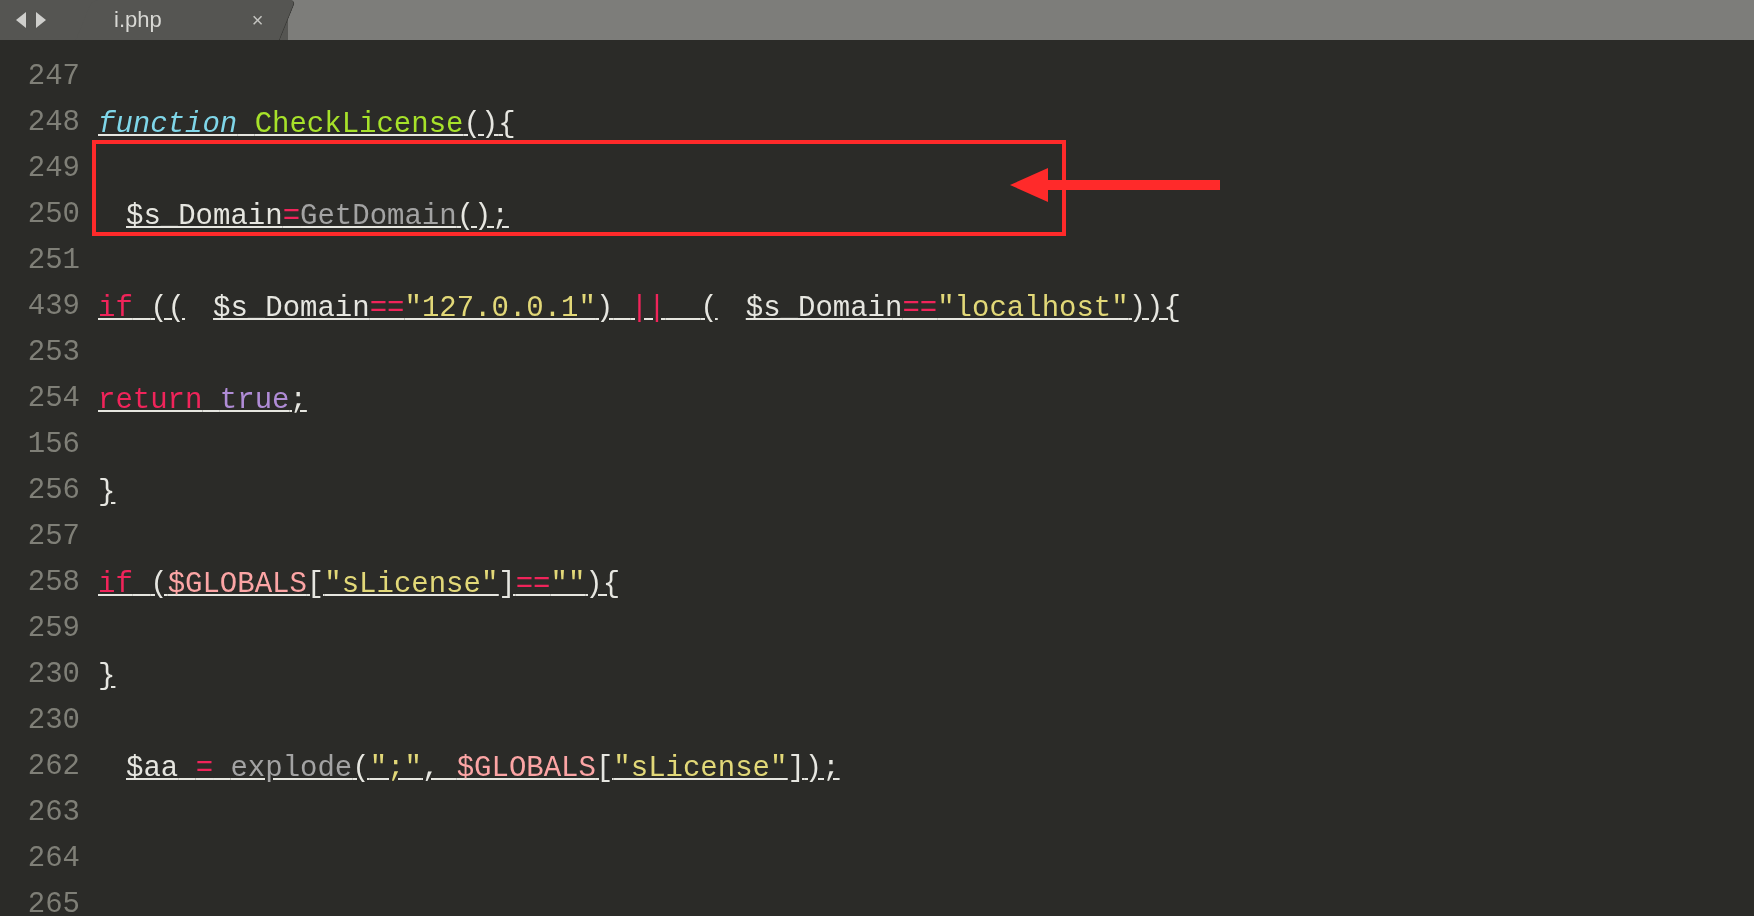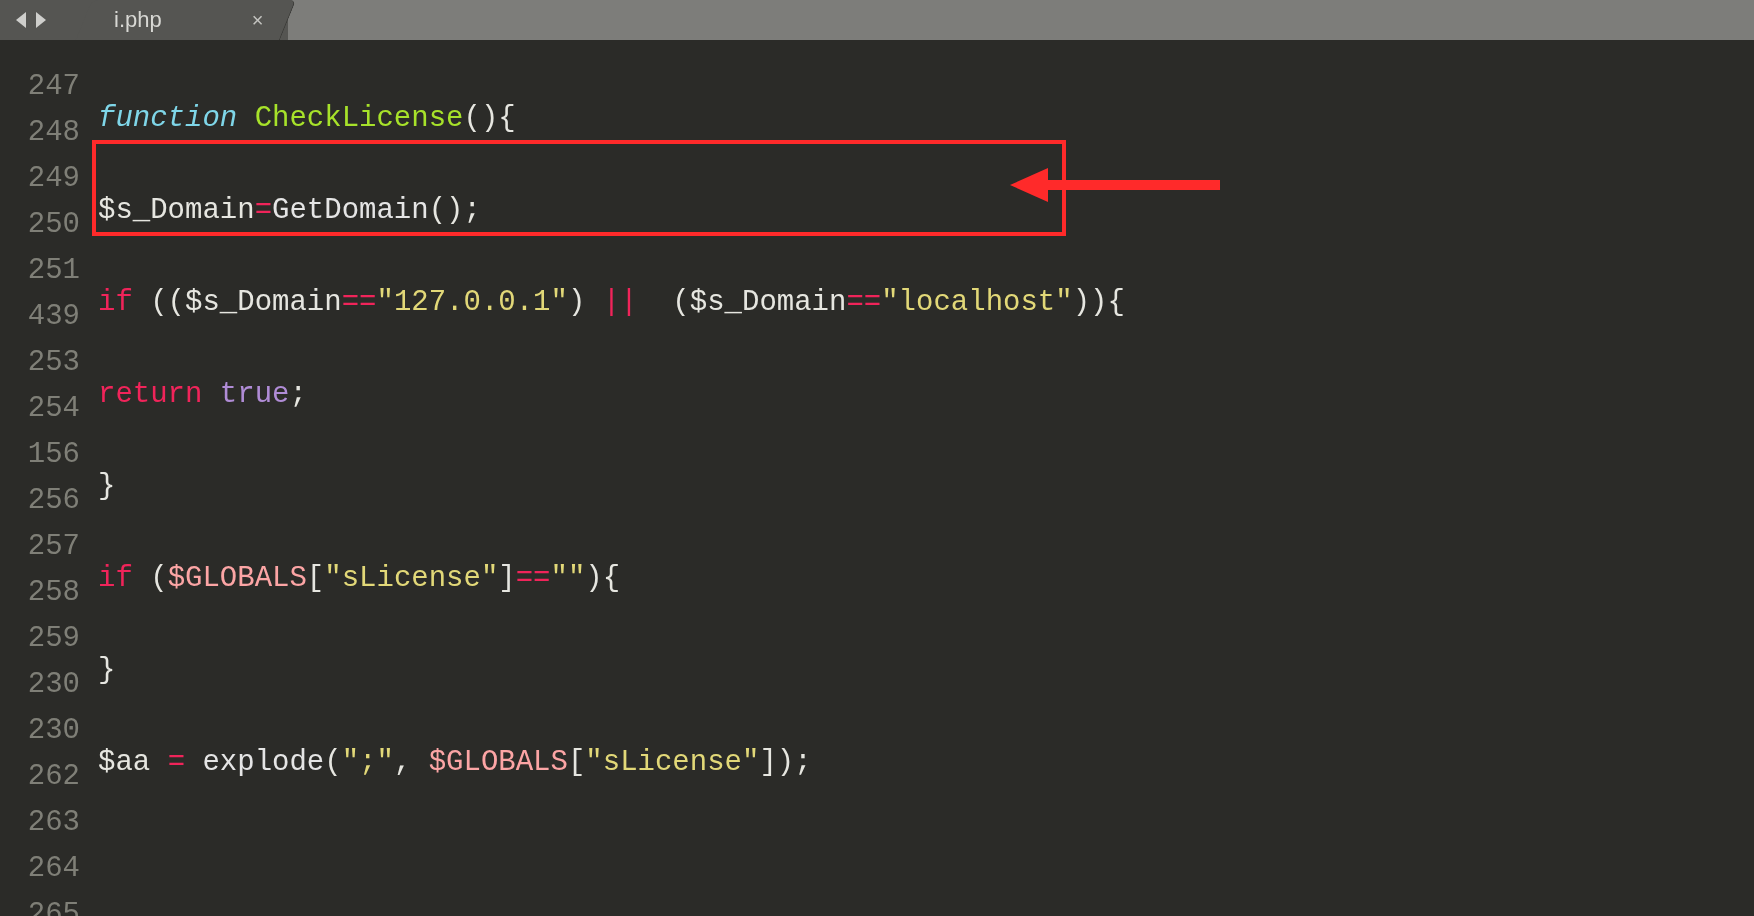--- a/index.html
+++ b/index.html
@@ -51,43 +51,44 @@
     height: calc(100% - 40px);
     position: relative;
   }
   .gutter {
     width: 98px;
     background: #2b2b28;
     color: #7f7f77;
     font-size: 29px;
     text-align: right;
     padding-right: 18px;
-    padding-top: 24px;
+    padding-top: 14px;
     line-height: 46px;
     user-select: none;
   }
   .code {
     flex: 1;
-    padding-top: 10px;
+    padding-top: 16px;
     font-size: 29px;
     line-height: 46px;
     color: #e6e6e0;
     white-space: pre;
     position: relative;
+    text-decoration: underline;
   }
   .code-line { height:46px; }
   .gutter-line { height:46px; }
 
   
   .kw-storage { color: #7fd6e8; font-style: italic; }           
   .fn-name    { color: #a7e22a; }                                 
   .kw         { color: #f0245a; }                                 
-  .var        { color: #e6e6e0; }
+  .var        { color: #e6e6e0; margin-left: 28px; }
   .op         { color: #f0245a; }                                 
-  .call       { color: #e5e5e5; }                                 
+  .call       { color: #a3a3a3; }                                 
   .str        { color: #e2d878; }                                 
   .const      { color: #b08cd6; }                                 
   .punct      { color: #e6e6e0; }                                 
   .globals    { color: #fca5a5; }
 
   .highlight-box {
     position: absolute;
     border: 4px solid #ff2a2a;
     pointer-events: none;
   }

